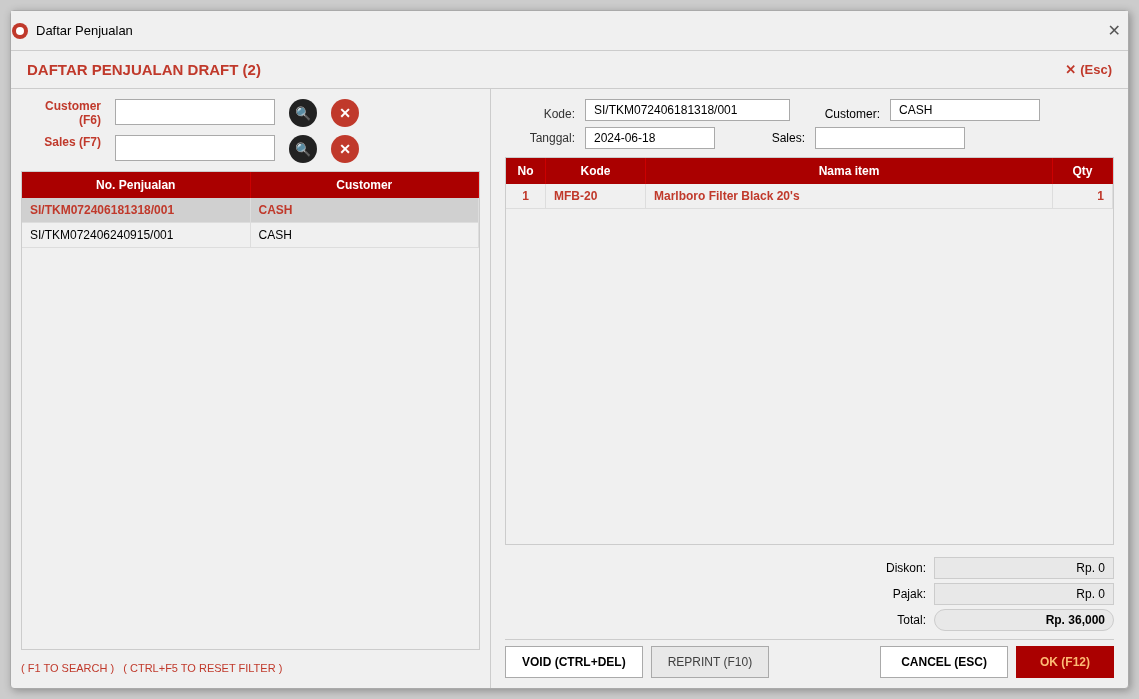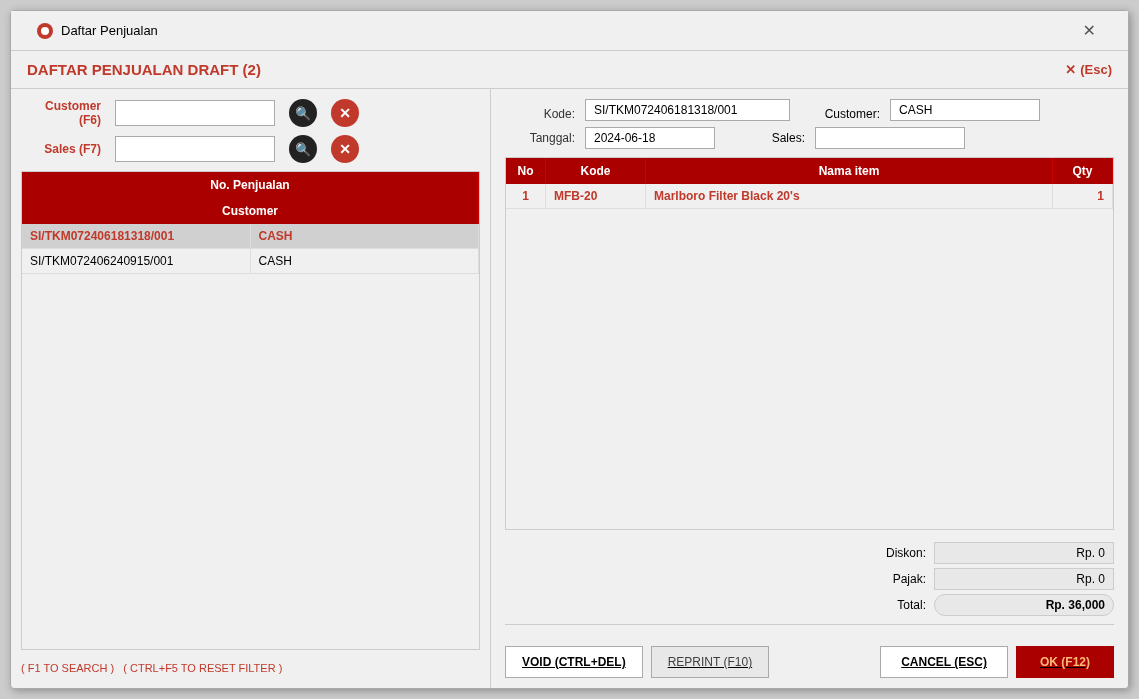--- a/index.html
+++ b/index.html
@@ -19,21 +19,21 @@
       background: #f0f0f0;
       border: 1px solid #aaa;
       border-radius: 4px;
       display: flex;
       flex-direction: column;
       box-shadow: 2px 2px 8px rgba(0,0,0,0.3);
     }
     .title-bar {
       background: #f0f0f0;
       border-bottom: 1px solid #ccc;
-      padding: 8px 26px;
+      padding: 8px 1px;
       display: flex;
       align-items: center;
       justify-content: space-between;
     }
     .title-bar-left {
       display: flex;
       align-items: center;
       gap: 8px;
     }
     .app-icon {
@@ -101,21 +101,20 @@
     .left-panel {
       width: 480px;
       border-right: 1px solid #ccc;
       display: flex;
       flex-direction: column;
       padding: 10px;
       gap: 8px;
     }
     .filter-row {
       display: flex;
-      align-items: center;
       gap: 14px;
     }
     .filter-label {
       width: 80px;
       text-align: right;
       font-weight: bold;
       color: #333;
     }
     .filter-label span {
       color: #c0392b;
@@ -156,21 +155,21 @@
       font-weight: bold;
     }
 
     .list-table {
       border: 1px solid #ccc;
       flex: 1;
       overflow-y: auto;
     }
     .list-header {
       display: grid;
-      grid-template-columns: 1fr;
+      grid-template-columns: 1fr 1fr;
       background: #a00;
       color: white;
       font-weight: bold;
       text-align: center;
     }
     .list-header div {
       padding: 6px 8px;
       border-right: 1px solid #c00;
     }
     .list-row {
@@ -267,23 +266,22 @@
     }
     .total-value.grand {
       font-weight: bold;
       border-radius: 11px;
     }
 
     .action-buttons {
       display: flex;
       justify-content: space-between;
       align-items: center;
-      padding-top: 21px;
+      padding-top: 6px;
       border-top: 1px solid #ccc;
-      text-decoration: underline;
     }
     .btn-void {
       padding: 8px 16px;
       background: white;
       border: 1px solid #aaa;
       cursor: pointer;
       font-size: 12px;
       font-weight: bold;
     }
     .btn-reprint {

